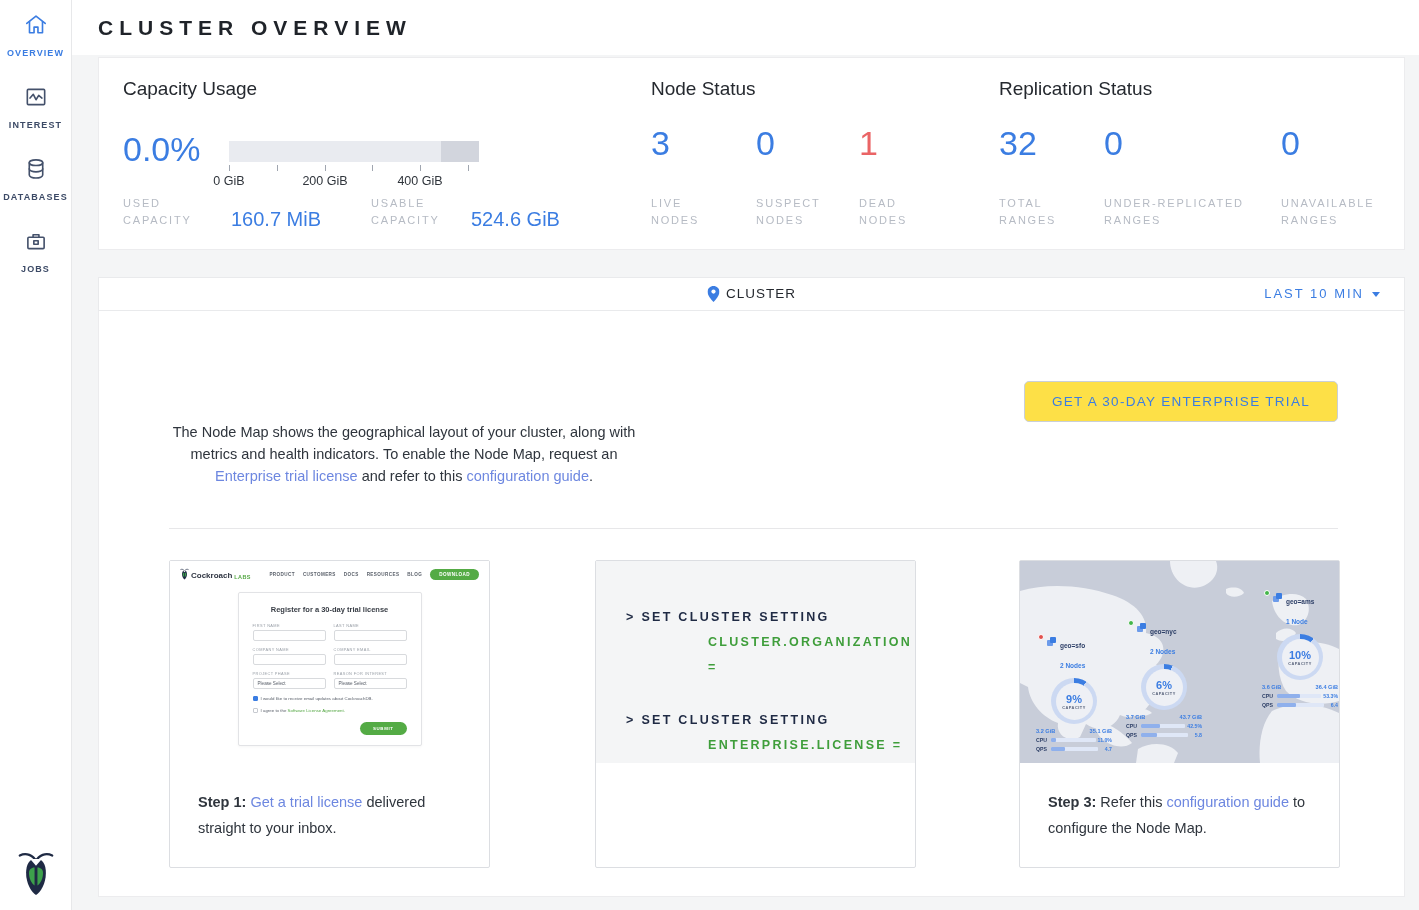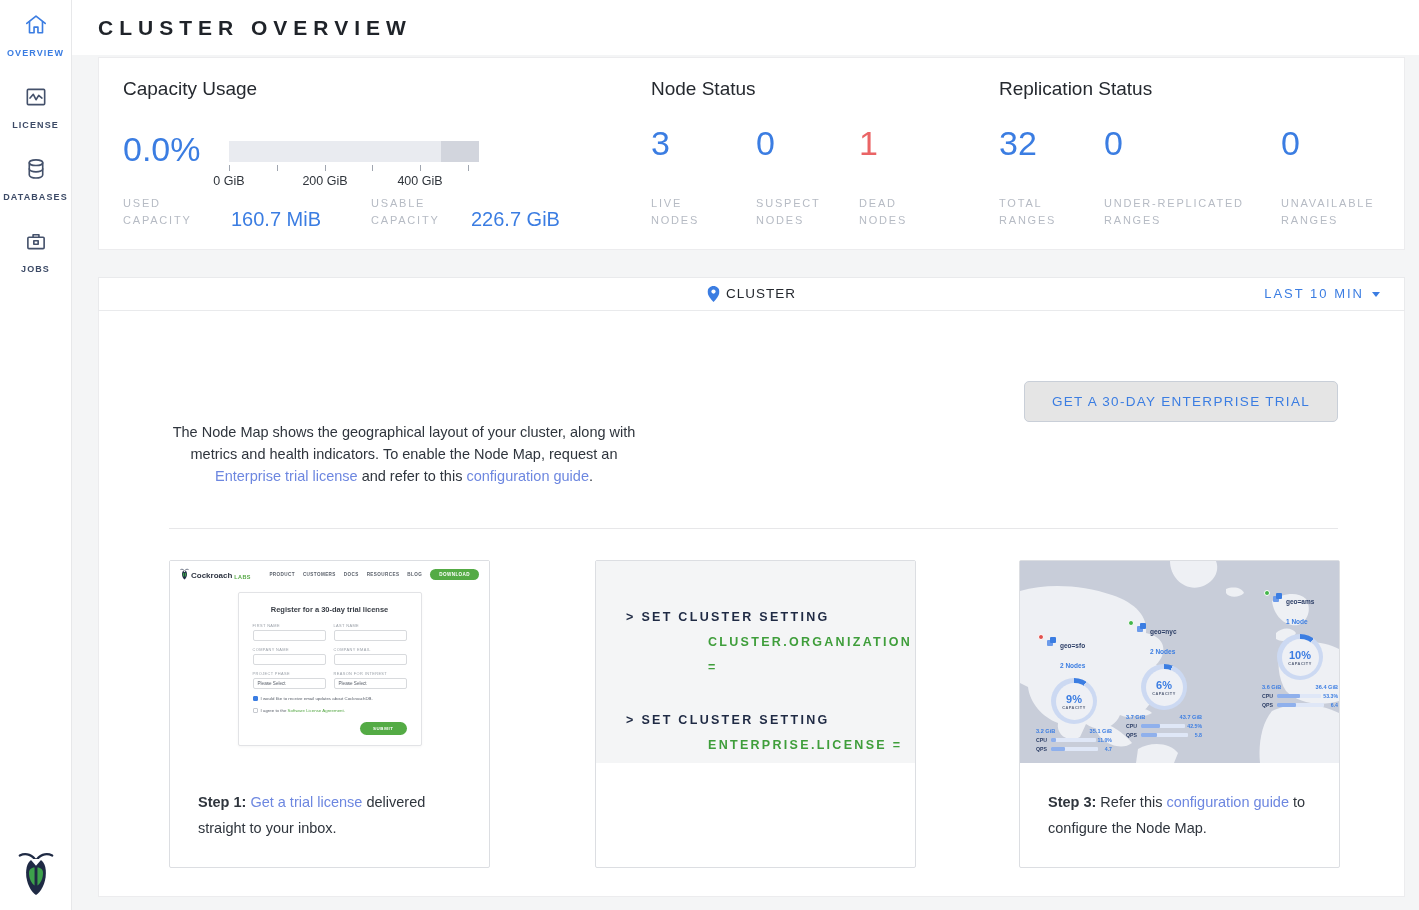--- a/index.html
+++ b/index.html
@@ -41,21 +41,21 @@
   .vb-view { color:#7e8694; }
   .vb-val { color:#3b7de2; margin-left:12px; cursor:pointer; }
   .caret { display:inline-block; width:0; height:0; border-left:4.5px solid transparent; border-right:4.5px solid transparent; border-top:5.5px solid #3b7de2; margin-left:8px; vertical-align:middle; }
   .vb-center { position:absolute; left:50%; transform:translateX(-50%); top:0; line-height:32px; font-size:13.5px; letter-spacing:1px; color:#25292f; display:flex; align-items:center; height:32px; gap:7px; }
   .vb-right { position:absolute; right:24px; top:0; line-height:32px; font-size:13px; letter-spacing:2px; color:#3b7de2; cursor:pointer; }
 
   
   .nm-title { position:absolute; left:70px; top:64px; font-size:23px; font-weight:600; color:#23272e; }
   .nm-desc { position:absolute; left:70px; top:110px; width:470px; font-size:14.5px; line-height:22px; color:#2f353d;text-align:center; }
   a.lnk { color:#6d87e0; text-decoration:none; cursor:pointer; }
-  .trial-btn { position:absolute; right:66px; top:70px; height:41px; padding:0 27px; background:#e5e5e5; border:1px solid #c9cfd8; border-radius:5px; color:#3b7de2; font-size:13.5px; letter-spacing:1.3px; line-height:39px; cursor:pointer; font-family:inherit; }
+  .trial-btn { position:absolute; right:66px; top:70px; height:41px; padding:0 27px; background:#fde047; border:1px solid #c9cfd8; border-radius:5px; color:#3b7de2; font-size:13.5px; letter-spacing:1.3px; line-height:39px; cursor:pointer; font-family:inherit; }
   .nm-hr { position:absolute; left:70px; right:66px; top:217px; border-top:1px solid #e7e7e9; }
 
   .card { position:absolute; top:249px; width:321px; height:308px; background:#fff; border:1px solid #dcdee2; border-radius:2px; }
   .card.c1 { left:70px; } .card.c2 { left:496px; } .card.c3 { left:920px; }
   .card-cap { position:absolute; left:28px; right:24px; top:228px; font-size:14.5px; line-height:26px; color:#2f353d; }
   .card-cap b { font-weight:700; }
 
   
   .site { height:202px; overflow:hidden; position:relative; background:#fff; }
   .site-nav { display:flex; align-items:flex-end; padding:7px 10px 0 10px; }
@@ -120,21 +120,21 @@
       </span>
       <span class="lbl">OVERVIEW</span>
     </div>
     <div class="side-item">
       <span>
         <svg width="26" height="26" viewBox="0 0 24 24" fill="none" stroke="#44516b" stroke-width="1.5" stroke-linecap="round" stroke-linejoin="round">
           <rect x="4" y="5" width="16" height="14" rx="1"></rect>
             <polyline points="6.5,13 9.5,9.5 12,14.5 14.5,10.5 17.5,13"></polyline>
         </svg>
       </span>
-      <span class="lbl">LICENSE</span>
+      <span class="lbl">INTEREST</span>
     </div>
     <div class="side-item">
       <span>
         <svg width="26" height="26" viewBox="0 0 24 24" fill="none" stroke="#44516b" stroke-width="1.5" stroke-linecap="round" stroke-linejoin="round">
           <ellipse cx="12" cy="6.2" rx="6.2" ry="2.6"></ellipse>
           <path d="M5.8 6.2v11.4c0 1.5 2.8 2.7 6.2 2.7s6.2-1.2 6.2-2.7V6.2"></path>
           <path d="M5.8 11.9c0 1.5 2.8 2.7 6.2 2.7s6.2-1.2 6.2-2.7"></path>
         </svg>
       </span>
       <span class="lbl">DATABASES</span>
@@ -178,21 +178,21 @@
   <div class="tick" style="left:226px;"></div>
   <div class="tick" style="left:273px;"></div>
   <div class="tick" style="left:321px;"></div>
   <div class="tick" style="left:369px;"></div>
   <div class="tlabel" style="left:98px;">0 GiB</div>
   <div class="tlabel" style="left:194px;">200 GiB</div>
   <div class="tlabel" style="left:289px;">400 GiB</div>
   <div class="abs uc-label" style="left:24px; top:137px; width:92px;">USED CAPACITY</div>
   <div class="abs stat-val" style="left:132px; top:150px;">160.7 MiB</div>
   <div class="abs uc-label" style="left:272px; top:137px; width:92px;">USABLE CAPACITY</div>
-  <div class="abs stat-val" style="left:372px; top:150px;">226.7 GiB</div>
+  <div class="abs stat-val" style="left:372px; top:150px;">524.6 GiB</div>
 
   <div class="abs sec-title" style="left:552px; top:20px;">Node Status</div>
   <div class="abs big-num" style="left:552px; top:66px;">3</div>
   <div class="abs big-num" style="left:657px; top:66px;">0</div>
   <div class="abs big-num red" style="left:760px; top:66px;">1</div>
   <div class="abs uc-label" style="left:552px; top:137px; width:70px;">LIVE NODES</div>
   <div class="abs uc-label" style="left:657px; top:137px; width:85px;">SUSPECT NODES</div>
   <div class="abs uc-label" style="left:760px; top:137px; width:70px;">DEAD NODES</div>
 
   <div class="abs sec-title" style="left:900px; top:20px;">Replication Status</div>

